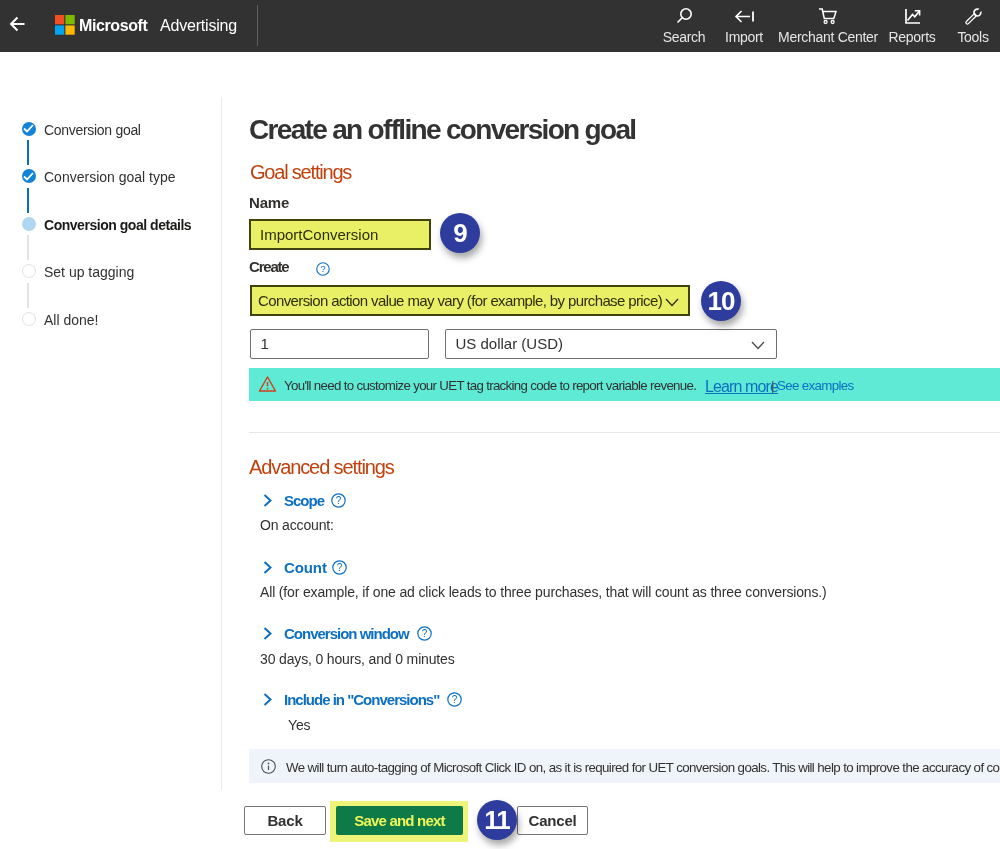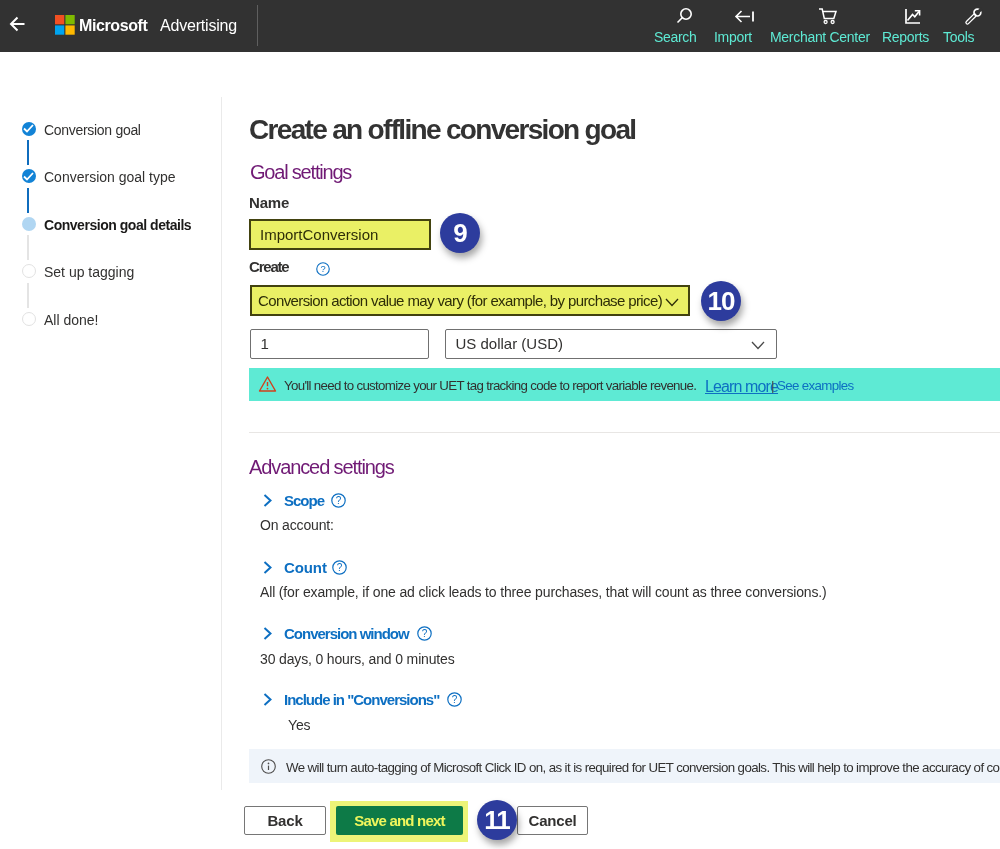--- a/index.html
+++ b/index.html
@@ -2,36 +2,36 @@
 <html><head>
 <meta charset="utf-8">
 <style>
   * { margin:0; padding:0; box-sizing:border-box; }
   html,body { width:1000px; height:849px; font-family:"Liberation Sans", sans-serif; }
   #page { position:relative; width:1000px; height:849px; background:#fff; overflow:hidden; }
   .abs { position:absolute; }
 
   
   #topbar { position:absolute; left:0; top:0; width:1000px; height:52px; background:#323232; }
-  .navitem { position:absolute; top:7px; text-align:left; color:#5eead4; font-size:14px; letter-spacing:-0.3px; }
+  .navitem { position:absolute; top:7px; text-align:center; color:#e5e5e5; font-size:14px; letter-spacing:-0.3px; }
   .navitem svg { display:block; margin:0 auto 3px auto; }
 
   
   #subbar { position:absolute; left:0; top:52px; width:1000px; height:45px; background:#f2f2f2; border-bottom:1px solid #e2e2e2; }
 
   
   #sidebar { position:absolute; left:0; top:97px; width:222px; height:693px; border-right:1px solid #eaeaea; background:#fff; }
   .stepc { position:absolute; left:21.5px; width:14px; height:14px; border-radius:50%; }
   .stepc svg { position:absolute; left:1.5px; top:2.5px; }
   .steplab { position:absolute; left:44px; font-size:14px; color:#323130; white-space:nowrap; }
   .stepline { position:absolute; left:26.5px; width:2.8px; }
 
   .blue { color:#0d6fc2; }
   h1 { font-size:28px; font-weight:bold; color:#333333; letter-spacing:-1.68px; }
-  .sechead { font-size:20px; font-weight:normal; color:#701a75; letter-spacing:-1.2px; }
+  .sechead { font-size:20px; font-weight:normal; color:#c2410c; letter-spacing:-1.2px; }
   .lbl { font-size:15px; font-weight:bold; color:#323130; letter-spacing:-0.2px; }
 
   .badge { position:absolute; width:40px; height:40px; border-radius:50%; background:#2d3c9d;
            color:#fff; font-size:26px; font-weight:bold; text-align:center; line-height:40px;
            box-shadow:2px 5px 7px rgba(0,0,0,0.35); z-index:5; letter-spacing:-1px;}
 
   .hlinput { position:absolute; background:#eaf065; border:2px solid #42420f; color:#2e2e08;
              font-size:15px; }
   .ginput  { position:absolute; background:#fff; border:1px solid #707070; color:#323130;
              font-size:15px; border-radius:2px; }

